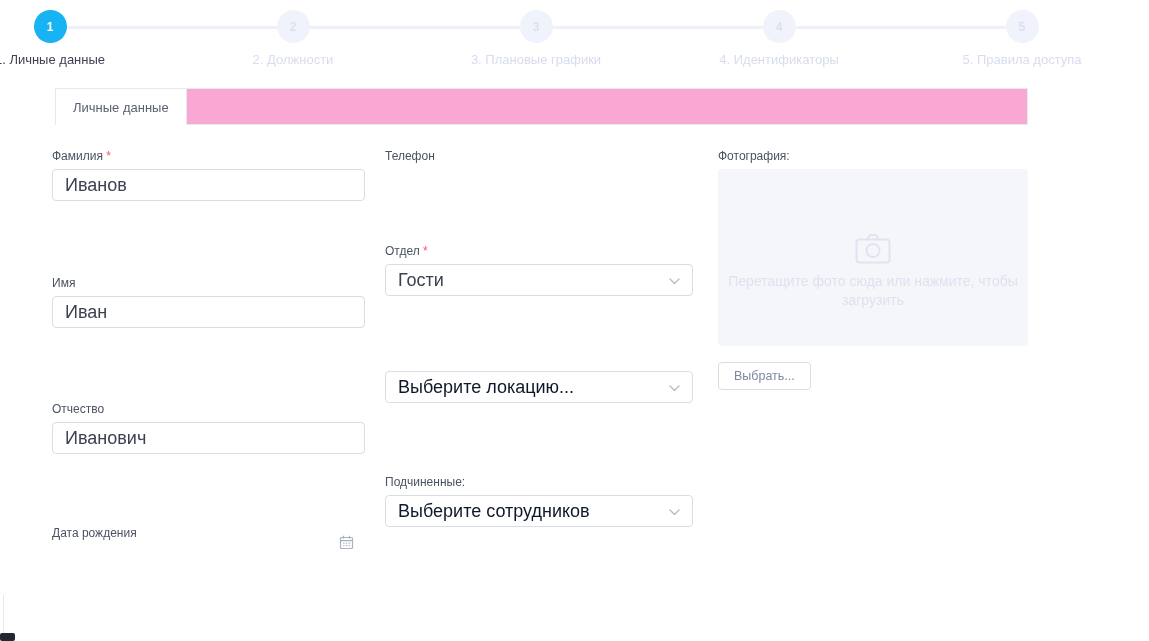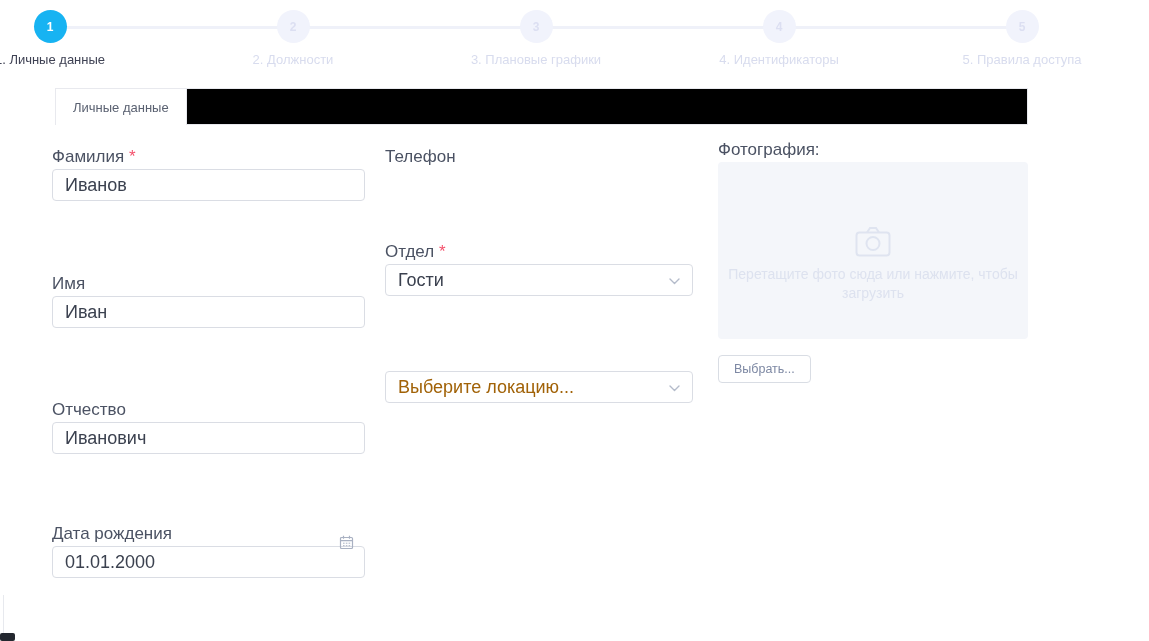--- a/index.html
+++ b/index.html
@@ -13,39 +13,39 @@
   .stepper-line{position:absolute;left:50px;top:26px;width:972px;height:3px;background:#eff1f9;}
   .step{position:absolute;top:10px;width:230px;transform:translateX(-50%);
         display:flex;flex-direction:column;align-items:center;z-index:2;}
   .step-circle{width:33px;height:33px;border-radius:50%;display:flex;align-items:center;
         justify-content:center;font-size:12px;font-weight:600;background:#f1f3fc;color:#dcdff2;}
   .step.active .step-circle{background:#17b3f2;color:#ffffff;}
   .step-label{margin-top:9px;font-size:13px;color:#d8dcee;white-space:nowrap;}
   .step.active .step-label{color:#3f4254;font-weight:500;}
   
   .tabbar{position:absolute;left:55px;top:88px;width:973px;height:37px;box-sizing:border-box;
-        background:#000000;border:1px solid #e8e9ee;display:flex;}
+        background:#f9a8d4;border:1px solid #e8e9ee;display:flex;}
   .tab{display:flex;align-items:center;padding:0 17px;font-size:13px;color:#5a6171;
         border-right:1px solid #e8e9ee;cursor:pointer;white-space:nowrap;}
   .tab.active{background:#ffffff;margin:-1px 0 -1px -1px;border:1px solid #e8e9ee;border-bottom:none;}
   
   .form-area{position:absolute;left:0;top:0;width:1149px;height:641px;}
   .col{position:absolute;top:0;height:641px;}
   #col-left{left:52px;width:313px;}
   #col-middle{left:385px;width:308px;}
   #col-photo{left:718px;width:310px;}
   .field{position:absolute;left:0;width:100%;}
-  .field-label{font-size:17px;color:#4b5263;margin-bottom:6px;line-height:13px;}
+  .field-label{font-size:12px;color:#4b5263;margin-bottom:6px;line-height:13px;}
   .req{color:#f4516c;}
   .field-input{box-sizing:border-box;width:100%;height:32px;border:1px solid #dadde4;
         border-radius:4px;padding:0 12px;font-size:18px;color:#3b414f;background:#fff;
         display:flex;align-items:center;position:relative;}
   input.field-input{outline:none;font-family:"Liberation Sans",sans-serif;display:block;line-height:30px;}
   input.field-input::placeholder{color:#c3c9d6;opacity:1;}
-  .placeholder{color:#a16207;text-align:right;}
+  .placeholder{color:#0f172a;text-align:right;}
   .select{cursor:pointer;}
   .chevron{position:absolute;right:12px;top:13px;}
   .input-icon{position:absolute;right:11px;top:8px;cursor:pointer;line-height:0;}
   .field-wrap{position:relative;}
   
   .dropzone{box-sizing:border-box;width:310px;height:177px;margin-top:6px;background:#f4f6fa;
         border-radius:4px;display:flex;flex-direction:column;align-items:center;
         padding:64px 6px 0 6px;cursor:pointer;}
   .dropzone-text{margin-top:8px;font-size:14px;line-height:19px;color:#dde2ef;text-align:center;}
   .choose-btn{margin-top:16px;height:28px;padding:4px 15px;background:#ffffff;border:1px solid #d9dde4;
@@ -106,21 +106,20 @@
       <div class="field field-wrap" style="top: 226px;">
         <div class="field-label"><span>Имя</span></div>
         <input class="field-input" type="text" value="Иван" style="">
       </div>
       <div class="field field-wrap" style="top: 301px;">
         <div class="field-label"><span>Отчество</span></div>
         <input class="field-input" type="text" value="Иванович" style="">
       </div>
       <div class="field field-wrap" style="top: 374px;">
         <div class="field-label"><span>Дата рождения</span></div>
-        <input class="field-input" type="text" value="01.01.2000" style="">
         <span class="input-icon"><svg width="15" height="15" viewBox="0 0 15 15" fill="none" stroke="#a9b1c2" stroke-width="1.2">
             <rect x="1.5" y="2.5" width="12" height="11" rx="1"></rect>
             <path d="M4.5 0.8v3M10.5 0.8v3M1.5 5.7h12"></path>
             <path stroke-width="1" d="M4 8.2h1.6M6.8 8.2h1.6M9.6 8.2h1.6M4 10.7h1.6M6.8 10.7h1.6M9.6 10.7h1.6"></path>
           </svg></span>
       </div>
     </div>
   <div class="col" id="col-middle">
       <div class="field field-wrap" style="top: 150px;">
         <div class="field-label"><span>Телефон</span></div>
@@ -135,24 +134,33 @@
         </div>
       </div>
       <div class="field field-wrap" style="top: 301px;">
         <div class="field-input select">
           <span class="placeholder">Выберите локацию...</span>
           <svg class="chevron" width="11" height="7" viewBox="0 0 11 7">
             <path d="M1 1l4.5 4.5L10 1" fill="none" stroke="#b4bbca" stroke-width="1.4" stroke-linecap="round" stroke-linejoin="round"></path>
           </svg>
         </div>
       </div>
+      <div class="field field-wrap" style="top: 374px;">
+        <div class="field-label"><span>Подчиненные:</span></div>
+        <div class="field-input select">
+          <span class="placeholder">Выберите сотрудников</span>
+          <svg class="chevron" width="11" height="7" viewBox="0 0 11 7">
+            <path d="M1 1l4.5 4.5L10 1" fill="none" stroke="#b4bbca" stroke-width="1.4" stroke-linecap="round" stroke-linejoin="round"></path>
+          </svg>
+        </div>
+      </div>
     </div>
 
   <div class="col" id="col-photo">
-    <div class="field" style="top:143px">
+    <div class="field" style="top:150px">
       <div class="field-label">Фотография:</div>
       <div class="dropzone">
         <svg width="36" height="31" viewBox="0 0 36 31" fill="none" stroke="#dfe4f0" stroke-width="2">
           <rect x="1.5" y="6.5" width="33" height="23" rx="3"></rect>
           <path d="M12 6.5 L15 2 h6 l3 4.5"></path>
           <circle cx="18" cy="17.5" r="6.5"></circle>
         </svg>
         <div class="dropzone-text">Перетащите фото сюда или нажмите, чтобы загрузить</div>
       </div>
       <button class="choose-btn">Выбрать...</button>

